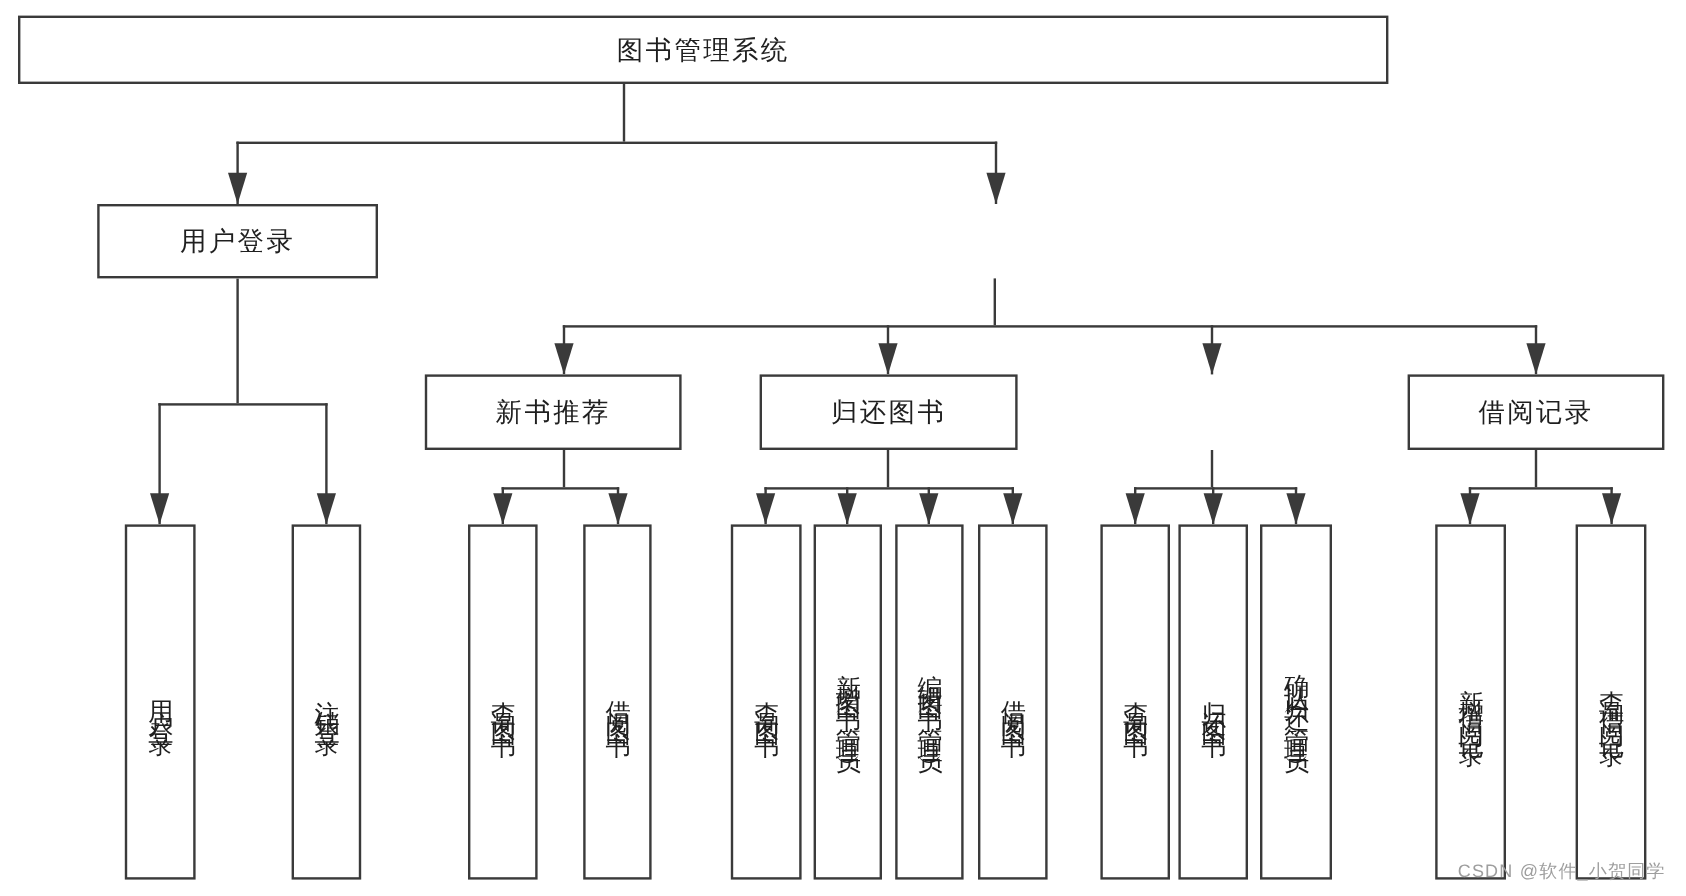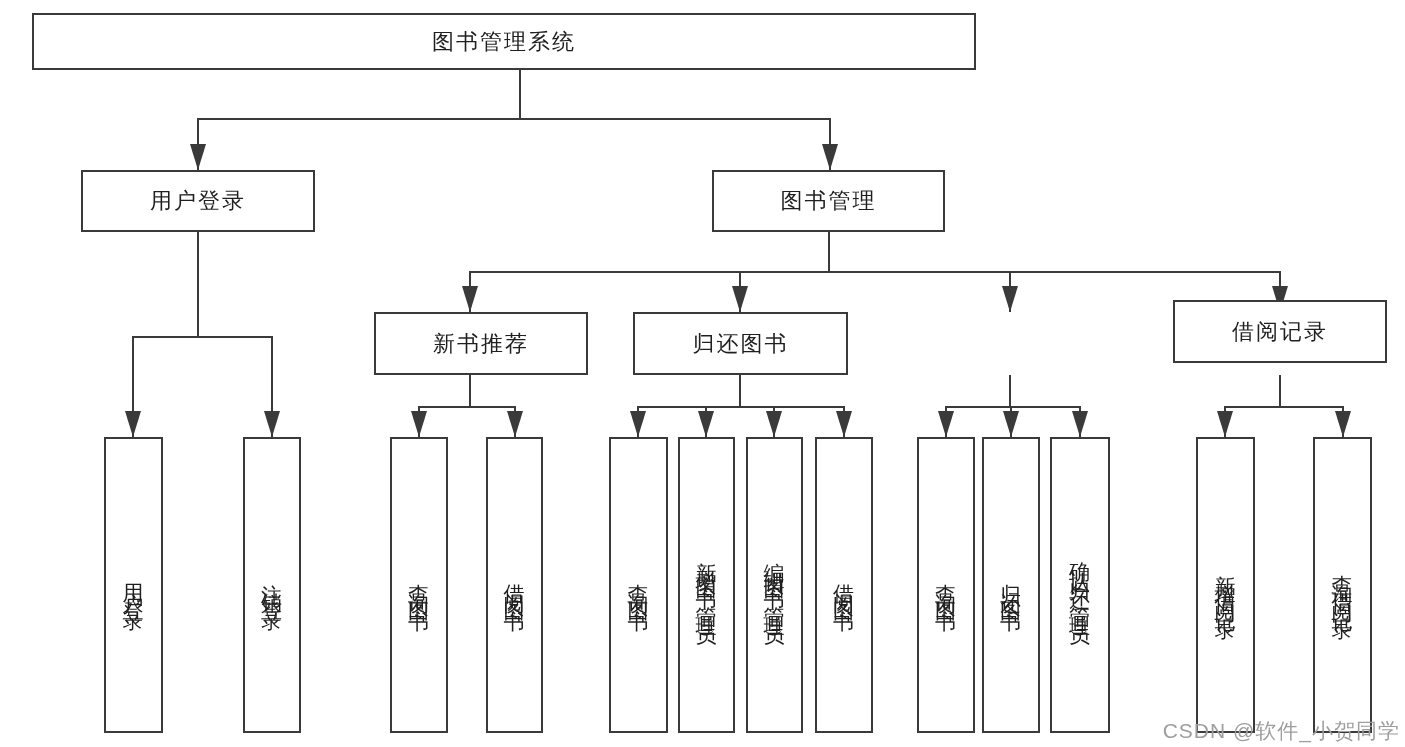--- a/index.html
+++ b/index.html
@@ -36,22 +36,22 @@
   }
   .line{position:absolute;background:var(--line);}
   .ah{
     position:absolute;width:0;height:0;
     border-left:8px solid transparent;
     border-right:8px solid transparent;
     border-top:26px solid var(--line);
   }
   .watermark{
     position:absolute;
-    top:717px;right:5px;
-    font-size:21px;
+    top:717px;right:17px;
+    font-size:15px;
     letter-spacing:1px;
     color:var(--wm);
   }
 </style>
 </head>
 <body>
 
 <div class="canvas">
 
   <div class="line" style="left:519px;top:70px;width:2px;height:48px;"></div>
@@ -106,38 +106,35 @@
   <div class="ah" style="left:1003px;top:411px;"></div>
   <div class="ah" style="left:1072px;top:411px;"></div>
 
   <div class="line" style="left:1279px;top:375px;width:2px;height:31px;"></div>
   <div class="line" style="left:1224px;top:406px;width:120px;height:2px;"></div>
   <div class="line" style="left:1224px;top:406px;width:2px;height:31px;"></div>
   <div class="line" style="left:1342px;top:406px;width:2px;height:31px;"></div>
   <div class="ah" style="left:1217px;top:411px;"></div>
   <div class="ah" style="left:1335px;top:411px;"></div>
 
-  <div class="box hbox" style="left:32px;top:13px;width:944px;height:57px;">
+  <div class="box hbox" style="left:15px;top:13px;width:1142px;height:57px;">
     <span>图书管理系统</span>
   </div>
 
   <div class="box hbox" style="left:81px;top:170px;width:234px;height:62px;">
     <span>用户登录</span>
   </div>
-  <div class="box hbox" style="left:712px;top:170px;width:233px;height:62px;">
-    <span>图书管理</span>
-  </div>
 
-  <div class="box hbox" style="left:374px;top:312px;width:214px;height:63px;">
+  <div class="box hbox" style="left:354px;top:312px;width:214px;height:63px;">
     <span>新书推荐</span>
   </div>
   <div class="box hbox" style="left:633px;top:312px;width:215px;height:63px;">
     <span>归还图书</span>
   </div>
-  <div class="box hbox" style="left:1173px;top:300px;width:214px;height:63px;text-align:right;">
+  <div class="box hbox" style="left:1173px;top:312px;width:214px;height:63px;text-align:right;">
     <span>借阅记录</span>
   </div>
 
   <div class="box leaf" style="left:104px;top:437px;width:59px;height:296px;">
     <span class="vtext">用户登录</span>
   </div>
   <div class="box leaf" style="left:243px;top:437px;width:58px;height:296px;">
     <span class="vtext">注销登录</span>
   </div>
 

